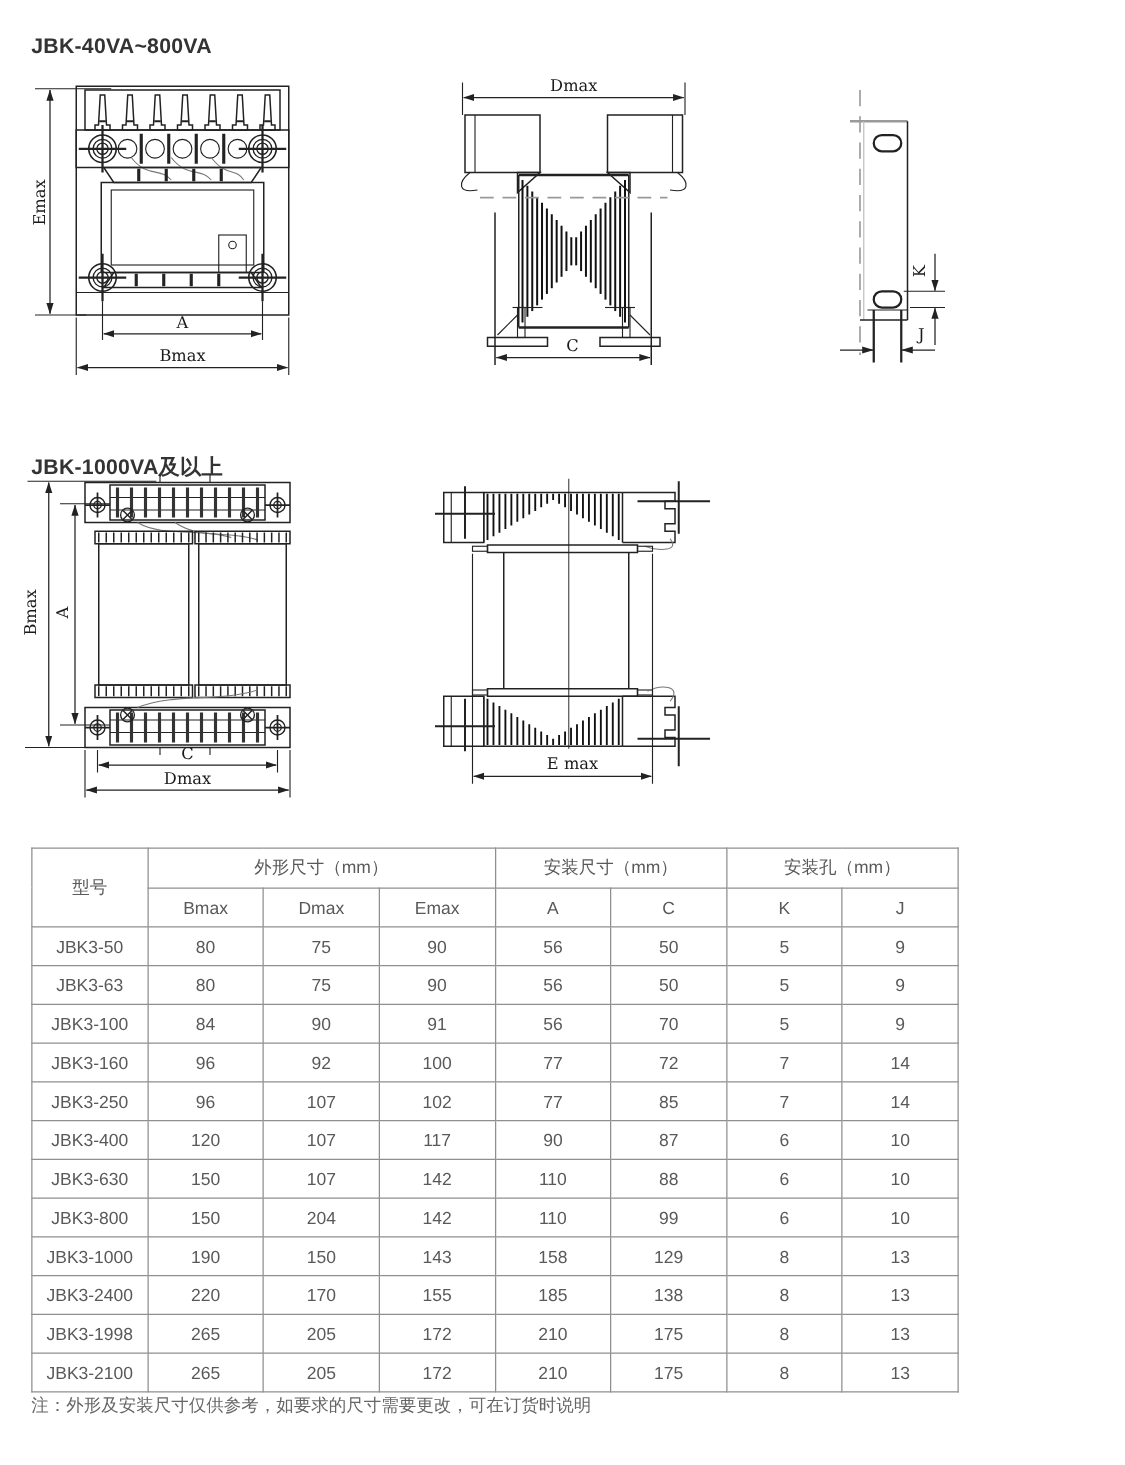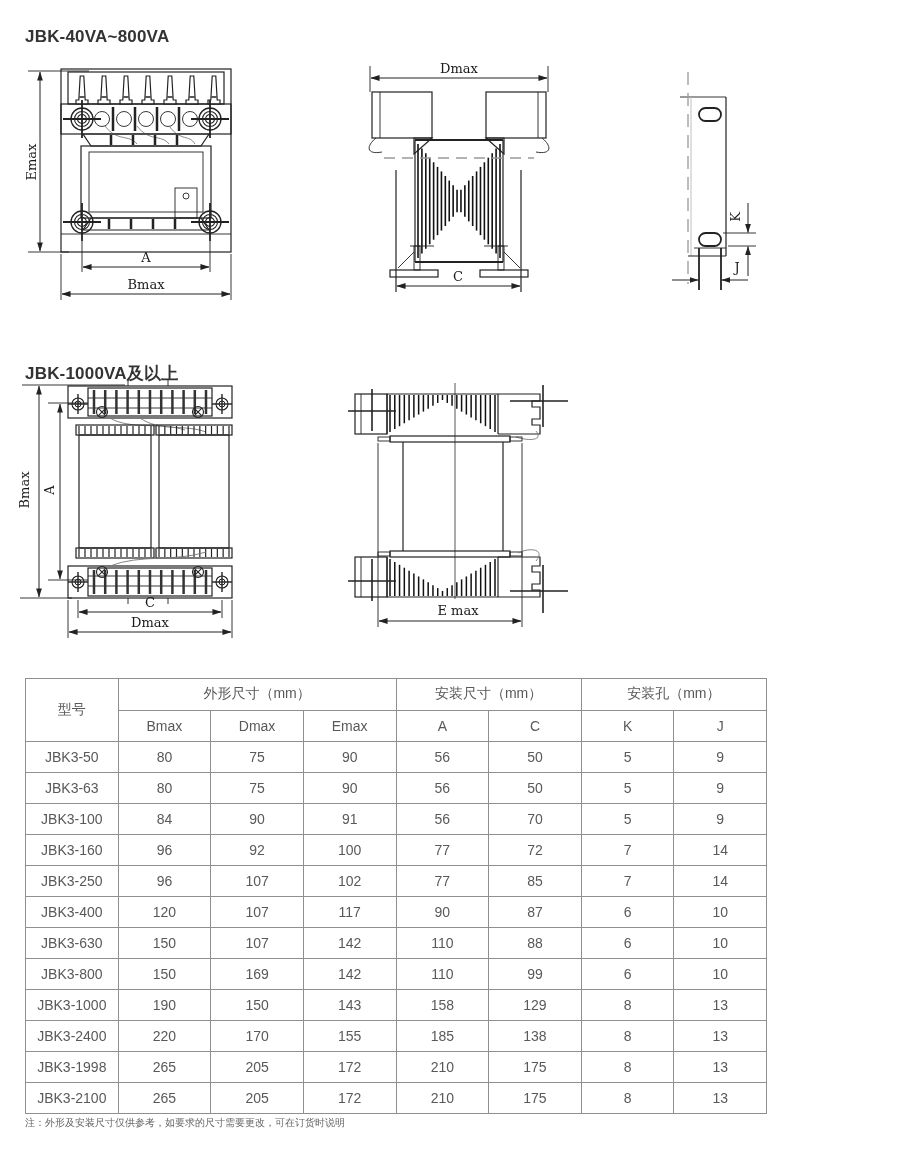--- a/index.html
+++ b/index.html
@@ -32,21 +32,21 @@
     position:absolute; left:25px; top:678px; width:742px;
     border-collapse:collapse; table-layout:fixed;
     font-size:14px; color:#595959;
   }
   .spec-table th, .spec-table td {
     border:1px solid #8f8f8f; text-align:center; vertical-align:middle;
     height:30px; padding:0; font-weight:normal;
   }
   .note {
     position:absolute; left:25px; top:1116px; margin:0;
-    font-size:10px; color:#666;
+    font-size:14px; color:#666;
   }
 </style>
 </head>
 <body>
 
 <div class="page">
 
   <svg width="0" height="0" style="position:absolute" aria-hidden="true">
     <defs>
       <marker id="arr" viewBox="0 0 10 10" refX="9.5" refY="5" markerWidth="9" markerHeight="9" orient="auto-start-reverse">
@@ -550,21 +550,21 @@
           <td>107</td>
           <td>142</td>
           <td>110</td>
           <td>88</td>
           <td>6</td>
           <td>10</td>
         </tr>
         <tr>
           <td>JBK3-800</td>
           <td>150</td>
-          <td>169</td>
+          <td>204</td>
           <td>142</td>
           <td>110</td>
           <td>99</td>
           <td>6</td>
           <td>10</td>
         </tr>
         <tr>
           <td>JBK3-1000</td>
           <td>190</td>
           <td>150</td>

